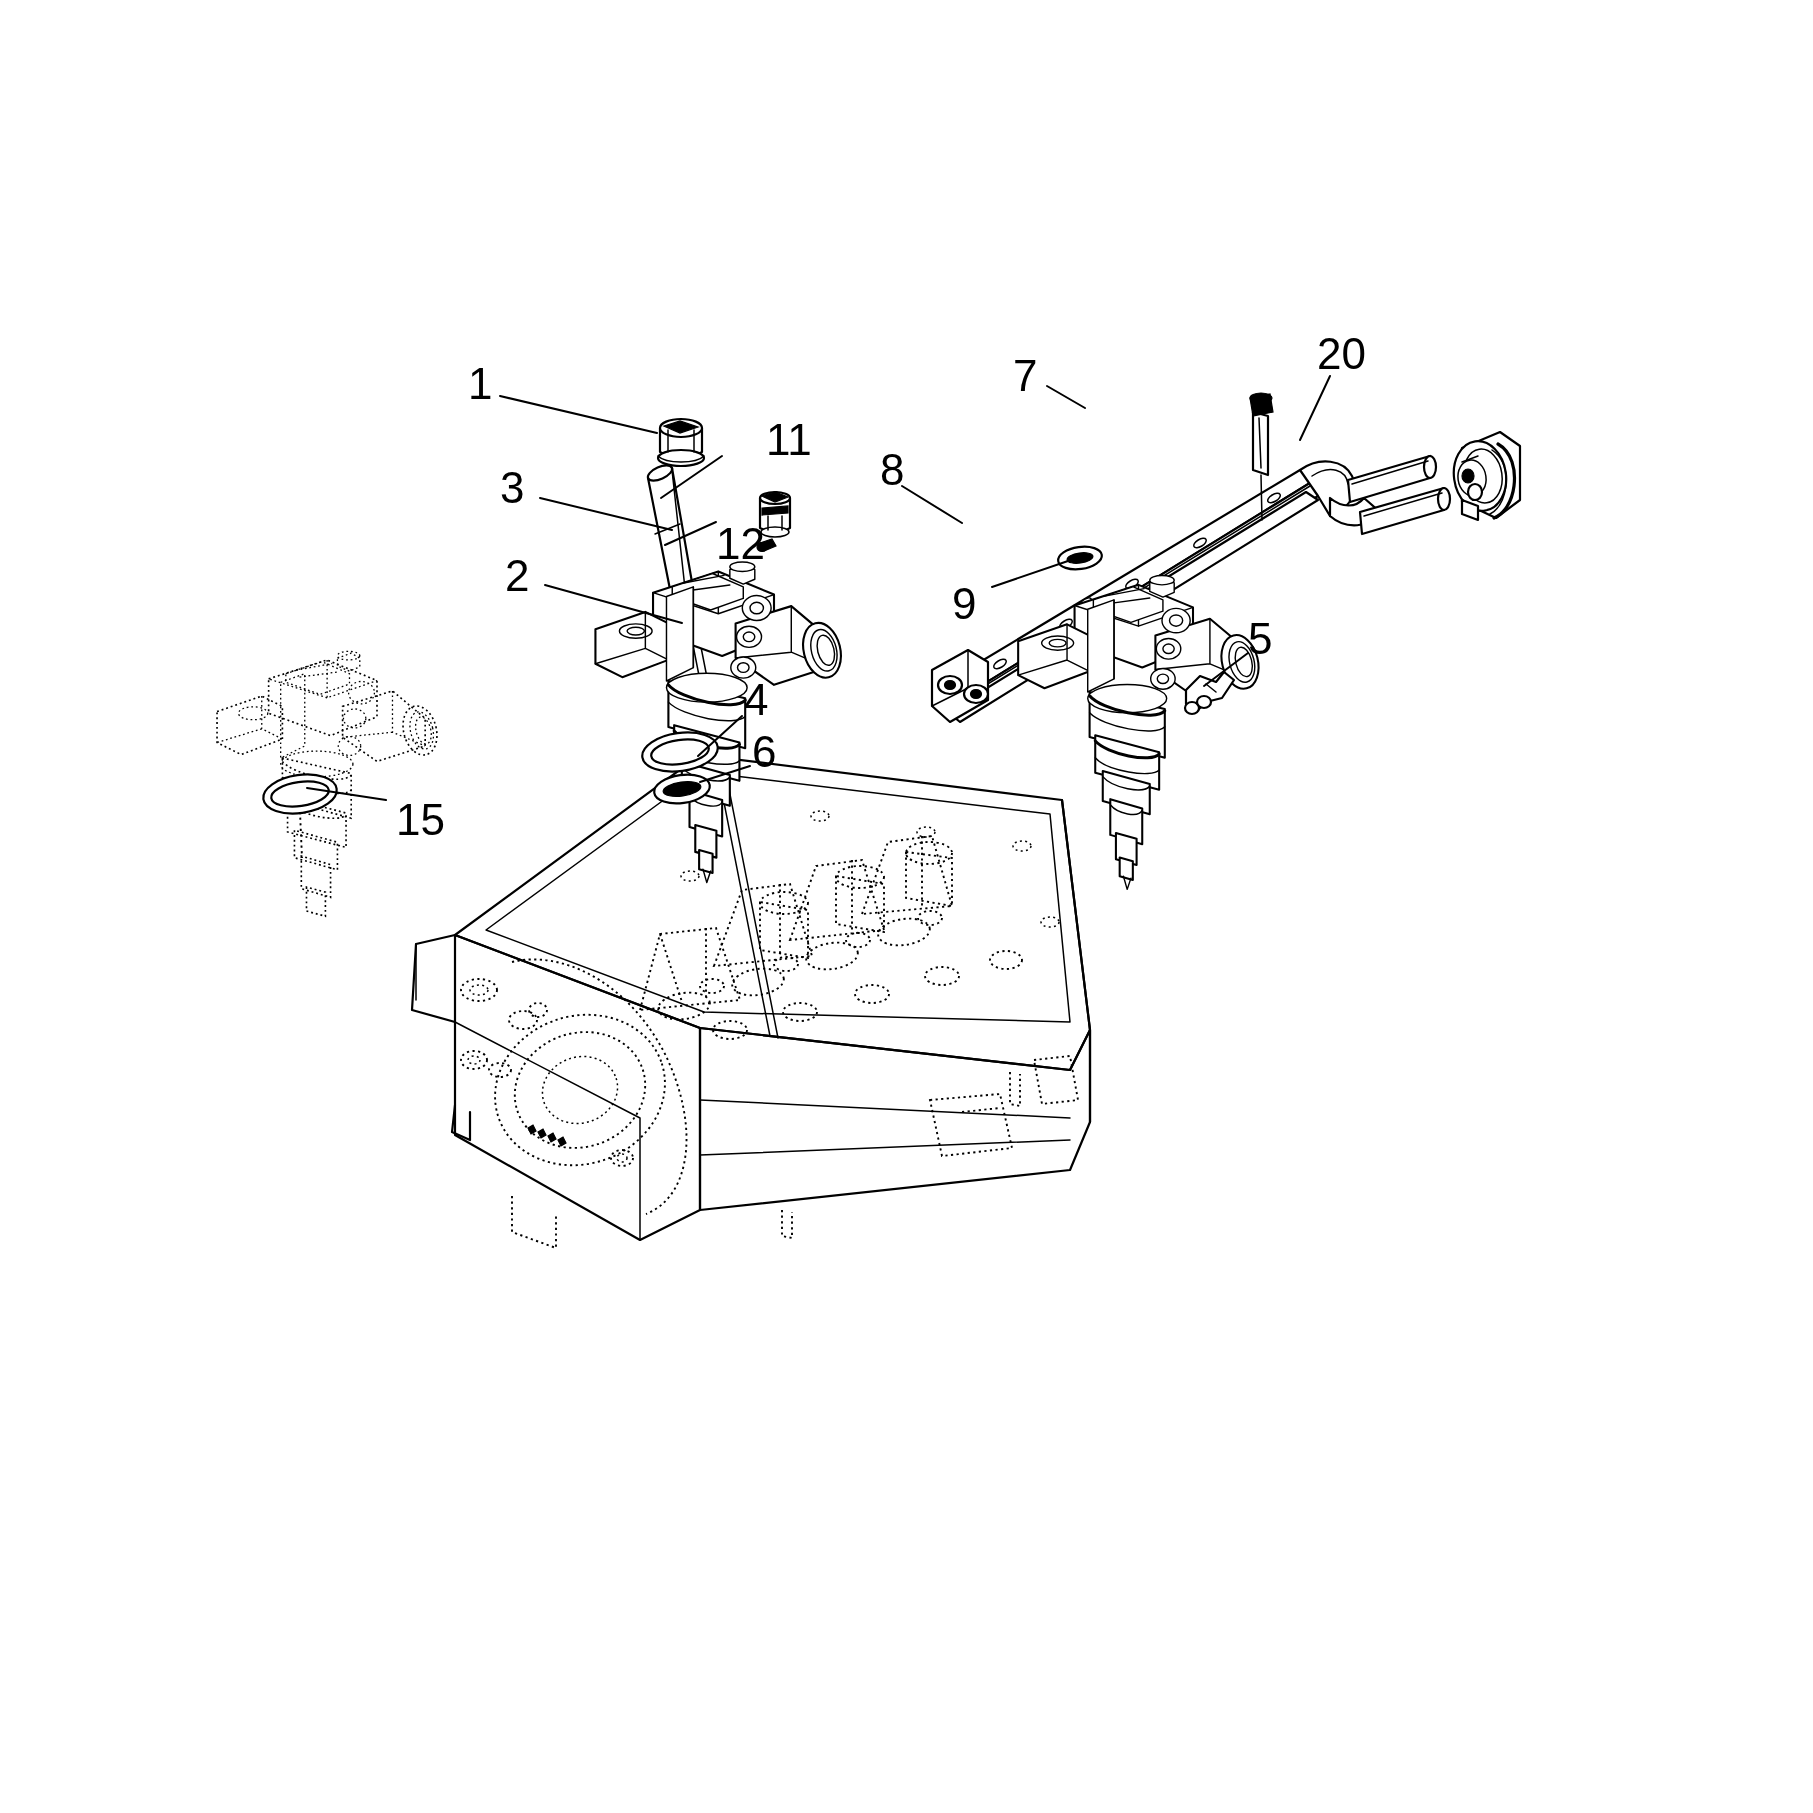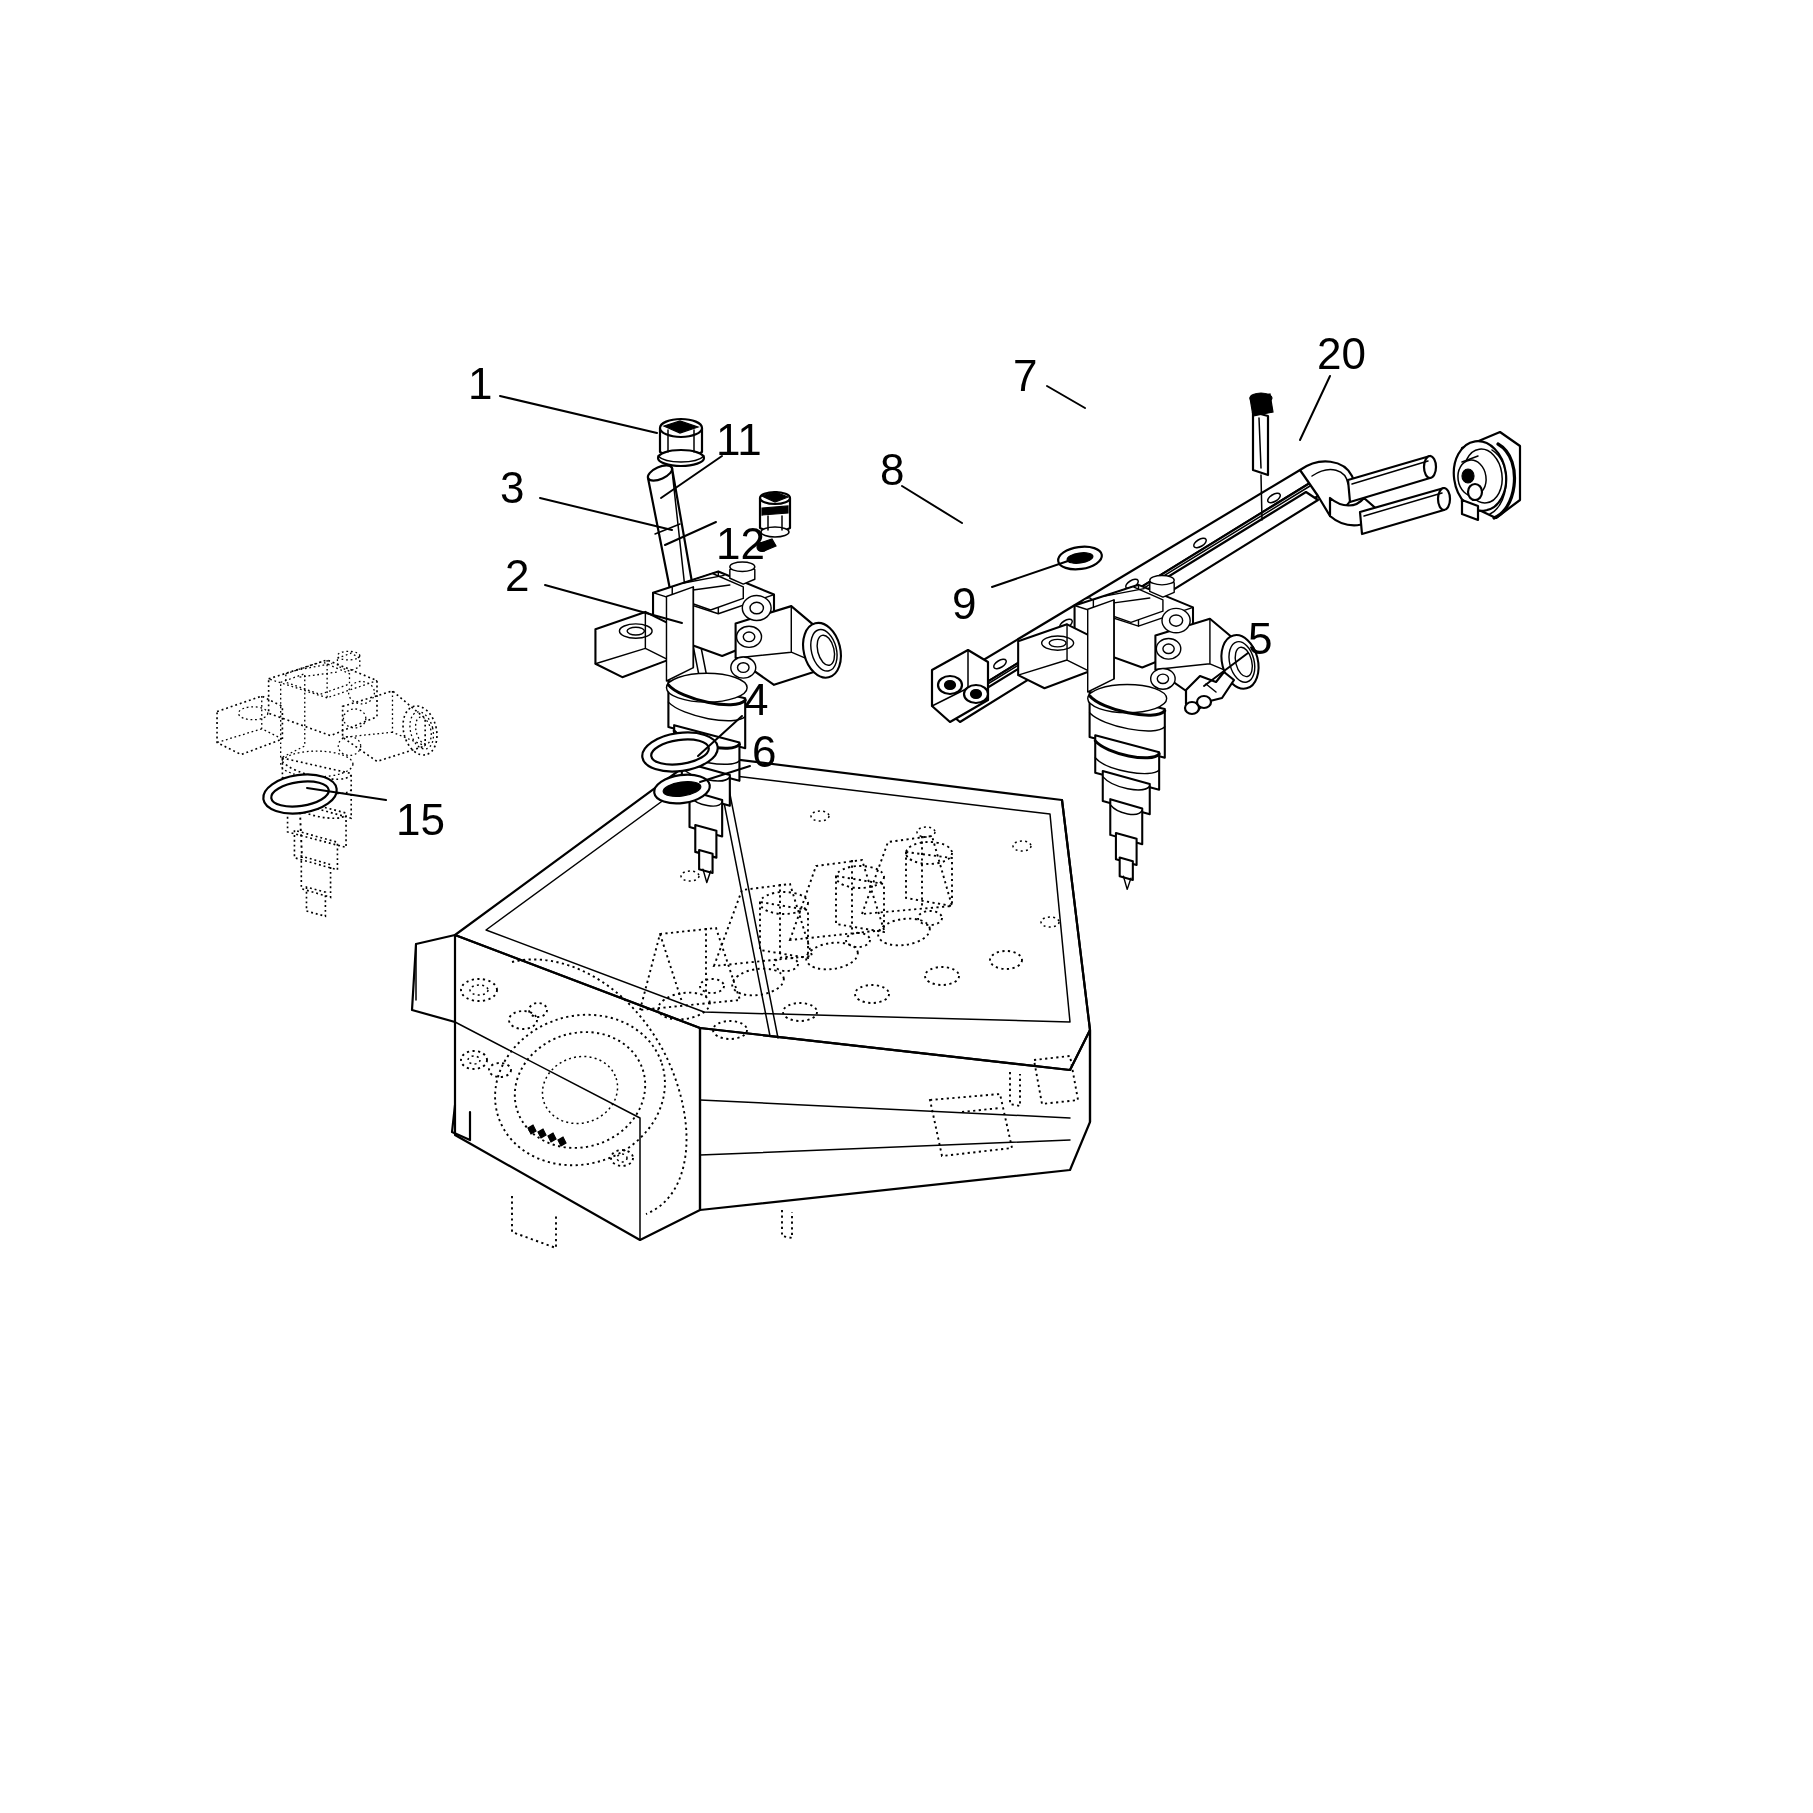--- a/index.html
+++ b/index.html
@@ -366,18 +366,18 @@
       <div class="callout-num" style="left: 468px; top: 362px; font-size: 44px;">1</div>
       <div class="callout-num" style="left: 505px; top: 554px; font-size: 44px;">2</div>
       <div class="callout-num" style="left: 500px; top: 466px; font-size: 44px;">3</div>
       <div class="callout-num" style="left: 744px; top: 678px; font-size: 44px;">4</div>
       <div class="callout-num" style="left: 1248px; top: 617px; font-size: 44px;">5</div>
       <div class="callout-num" style="left: 752px; top: 730px; font-size: 44px;">6</div>
       <div class="callout-num" style="left: 1013px; top: 354px; font-size: 44px;">7</div>
       <div class="callout-num" style="left: 880px; top: 448px; font-size: 44px;">8</div>
       <div class="callout-num" style="left: 952px; top: 582px; font-size: 44px;">9</div>
       <div class="callout-num" style="left: 1317px; top: 332px; font-size: 44px;">20</div>
-      <div class="callout-num" style="left: 716px; top: 418px; font-size: 44px;">11</div>
+      <div class="callout-num" style="left: 766px; top: 418px; font-size: 44px;">11</div>
       <div class="callout-num" style="left: 716px; top: 486px; font-size: 44px; margin-top: 36px;">12</div>
       <div class="callout-num" style="left: 396px; top: 798px; font-size: 44px;">15</div>
     </div>
 
 </div>
 
 </body></html>

